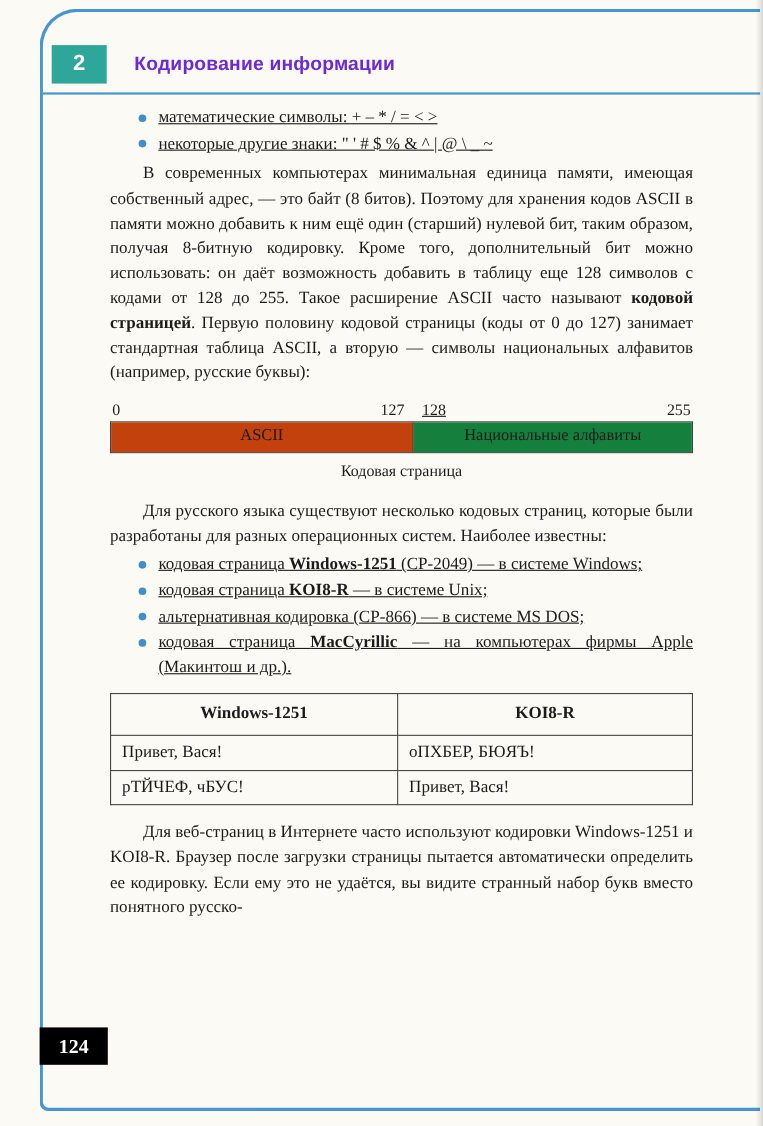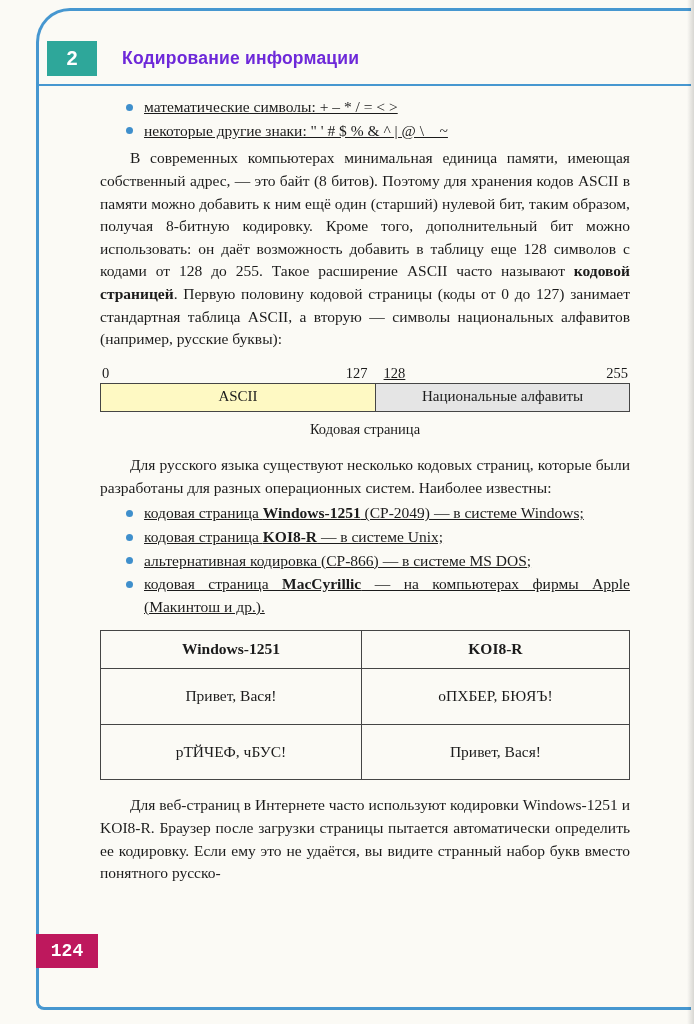--- a/index.html
+++ b/index.html
@@ -61,34 +61,34 @@
   .scale { position:relative; height:20px; font-size:14.5px; text-align:left; }
   .scale .s0   { position:absolute; left:2px; }
   .scale .s127 { position:absolute; right:calc(48% + 8px); }
   .scale .s128 { position:absolute; left:calc(52% + 8px);text-decoration:underline; }
   .scale .s255 { position:absolute; right:2px; }
   .bar { display:flex; height:27px; border:1px solid #454545; }
   .bar .cell {
     display:flex; align-items:center; justify-content:center;
     font-size:15px;
   }
-  .bar .ascii { width:52%; background:#fef9c3; border-right:1px solid #454545; }
-  .bar .national { width:48%; background:#e5e5e5; }
+  .bar .ascii { width:52%; background:#c2410c; border-right:1px solid #454545; }
+  .bar .national { width:48%; background:#15803d; }
   .caption { text-align:center; font-size:14.5px; margin-top:7px; }
   .enc-table {
     width:100%; border-collapse:collapse; margin:12px 0 14px 0;
     font-size:15.5px;
   }
   .enc-table th, .enc-table td { border:1px solid #454545; }
   .enc-table th { text-align:center; font-weight:bold; padding:7px 10px; }
-  .enc-table td { text-align:center; padding:16px 10px; }
+  .enc-table td { text-align:left; padding:4px 10px; }
   .page-number-badge {
     position:absolute; left:36px; bottom:56px;
-    width:62px; height:34px; background:#be185d; color:#ffffff;
-    font-family:Liberation Mono, monospace; font-weight:bold; font-size:18px;
+    width:62px; height:34px; background:#000000; color:#ffffff;
+    font-family:Liberation Serif, serif; font-weight:bold; font-size:18px;
     display:flex; align-items:center; justify-content:center;margin-top:32px;
   }
   b { font-weight:bold; }
 </style>
 </head>
 <body>
 
 <div class="page">
 
   <div class="frame"></div>

